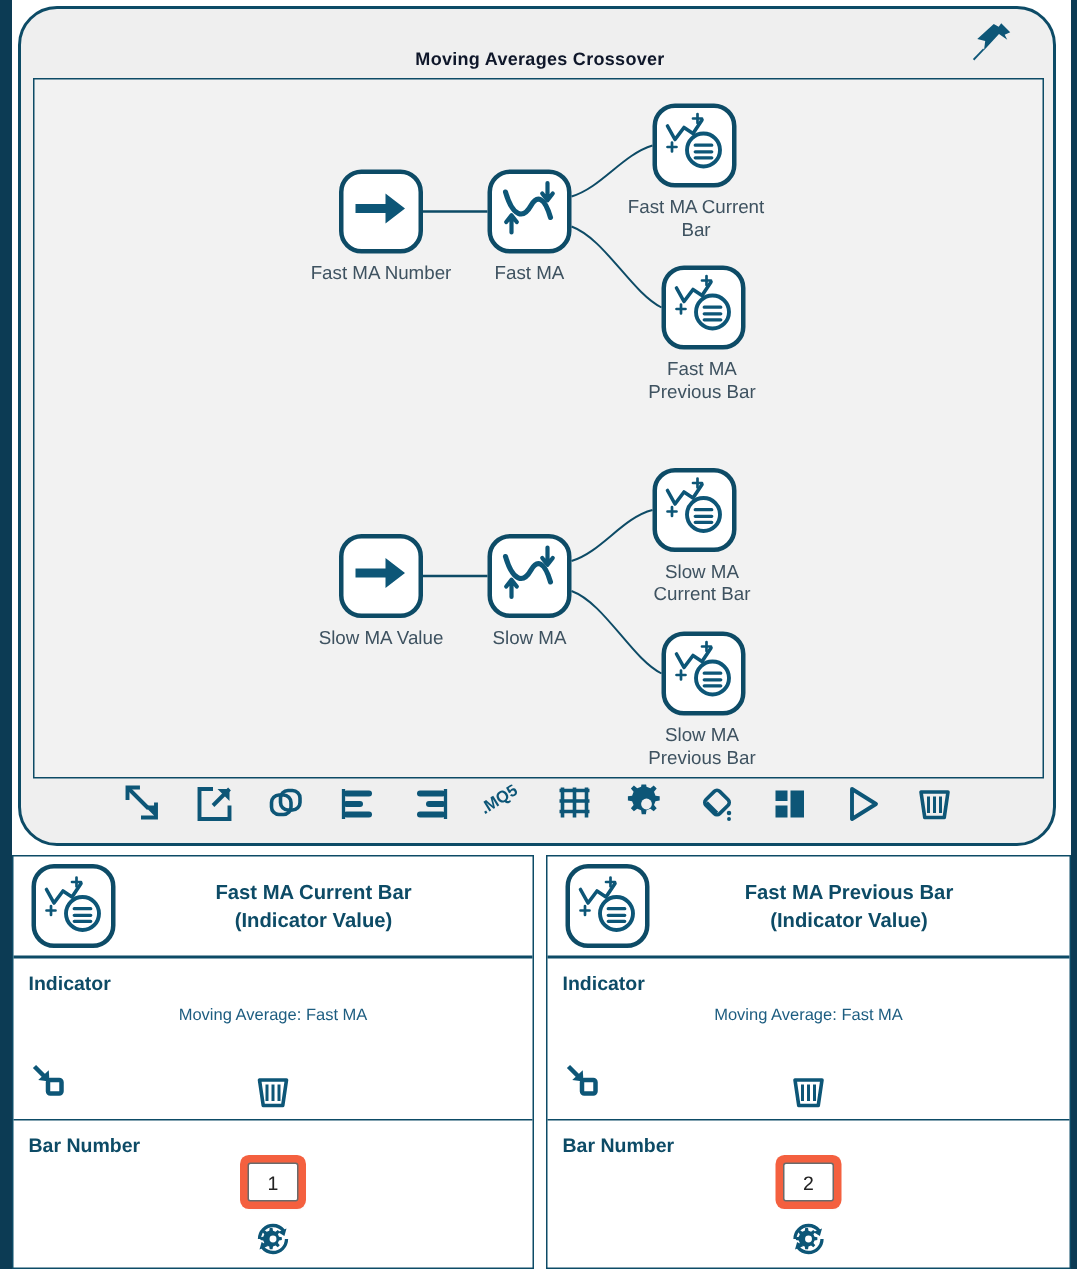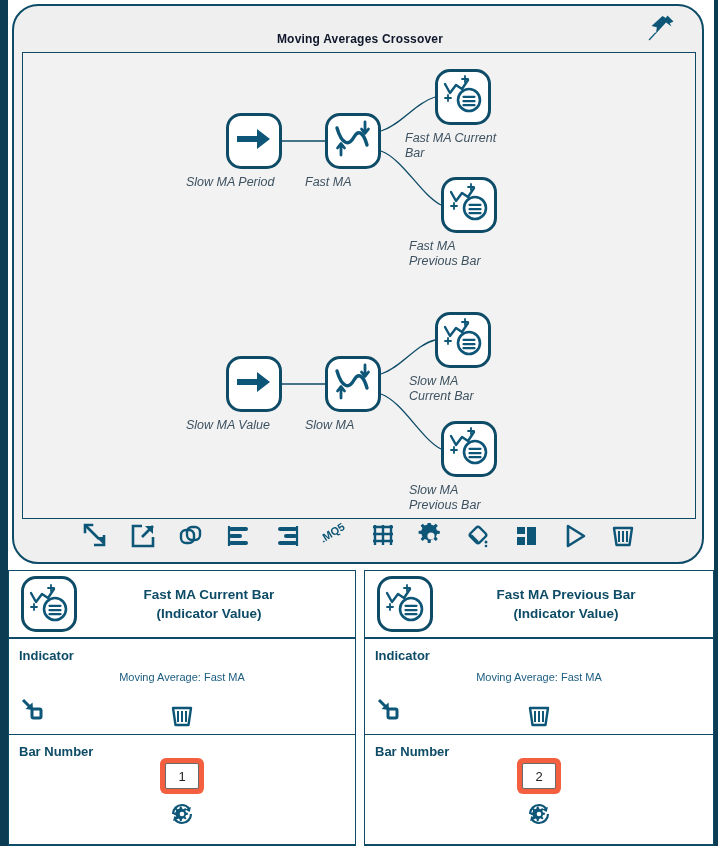--- a/index.html
+++ b/index.html
@@ -53,25 +53,25 @@
     width:56px;height:56px;
     background:#ffffff;
     border:3px solid #0d4b66;
     border-radius:15px;
     box-sizing:border-box;
     display:flex;align-items:center;justify-content:center;
     cursor:pointer;
   }
   .node-label{
     position:absolute;
+    text-align:center;
     font-size:12.5px;
     color:#3e5260;
     line-height:15px;
     white-space:pre-line;
-    font-style:italic;
   }
 
   
   #toolbar{
     position:absolute;left:8px;bottom:4px;width:674px;height:44px;
     display:flex;align-items:center;justify-content:center;
     gap:0px;
   }
   .tool-btn{
     width:48px;height:40px;
@@ -114,21 +114,21 @@
     line-height:19px;
     white-space:pre-line;
     padding-right:14px;
   }
 
   .prop-section{
     border-bottom:1px solid #0d4b66;
     box-sizing:border-box;
     position:relative;
   }
-  #sec-indicator-l,#sec-indicator-r{height:96px;}
+  #sec-indicator-l,#sec-indicator-r{height:108px;}
   .sec-label{
     position:absolute;left:10px;top:9px;
     font-size:13px;font-weight:bold;color:#0d4b66;
   }
   .sec-value{
     position:absolute;left:0;top:32px;width:100%;
     text-align:center;
     font-size:11px;color:#1d5d80;
   }
   .sec-row-icons{
@@ -197,21 +197,21 @@
       <path d="M358,341 C380,349 398,386 418,396" fill="none" stroke="#0d4b66" stroke-width="1.3"></path>
     </svg>
 
     <div class="node" style="left:203px;top:60px;">
       <span>
         <svg width="38" height="26" viewBox="0 0 38 26">
           <path d="M2 10 H22 V3 L35 13 L22 23 V16 H2 Z" fill="#0d5677"></path>
         </svg>
       </span>
     </div>
-    <div class="node-label" style="left:163px;top:122px;width:136px;">Slow MA Period</div>
+    <div class="node-label" style="left:163px;top:122px;width:136px;">Fast MA Number</div>
 
     <div class="node" style="left:302px;top:60px;">
       <span>
         <svg width="42" height="40" viewBox="0 0 42 40">
           <path d="M5 9 C10 26 17 27 22 18 C26 11 31 12 35 26" fill="none" stroke="#0d5677" stroke-width="3.4" stroke-linecap="round"></path>
           <path d="M33 3 V13 M29.5 10 L33 14.5 L36.5 10" fill="none" stroke="#0d5677" stroke-width="2.8" stroke-linecap="round" stroke-linejoin="round"></path>
           <path d="M9 36 V26 M5.5 29 L9 24.5 L12.5 29" fill="none" stroke="#0d5677" stroke-width="2.8" stroke-linecap="round" stroke-linejoin="round"></path>
         </svg>
       </span>
     </div>

